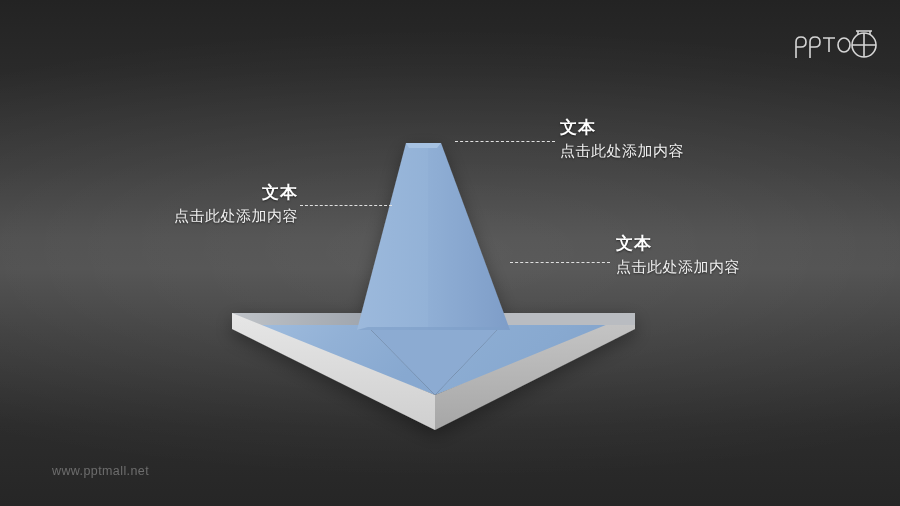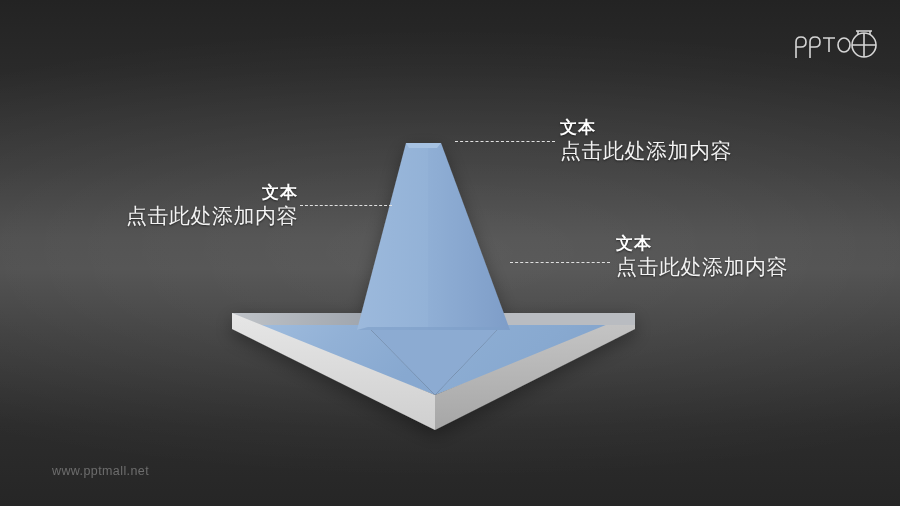--- a/index.html
+++ b/index.html
@@ -57,21 +57,21 @@
   }
   .callout .title {
     font-size: 17px;
     font-weight: bold;
     line-height: 22px;
     letter-spacing: 1px;
     white-space: nowrap;
     text-shadow: 0 1px 2px rgba(0,0,0,0.55);
   }
   .callout .desc {
-    font-size: 21px;
+    font-size: 15px;
     font-weight: normal;
     line-height: 24px;
     letter-spacing: 0.5px;
     white-space: nowrap;
     color: #f2f2f2;
     text-shadow: 0 1px 2px rgba(0,0,0,0.55);
   }
   .callout.left-align { text-align: left; }
   .callout.right-align { text-align: right; }
 

